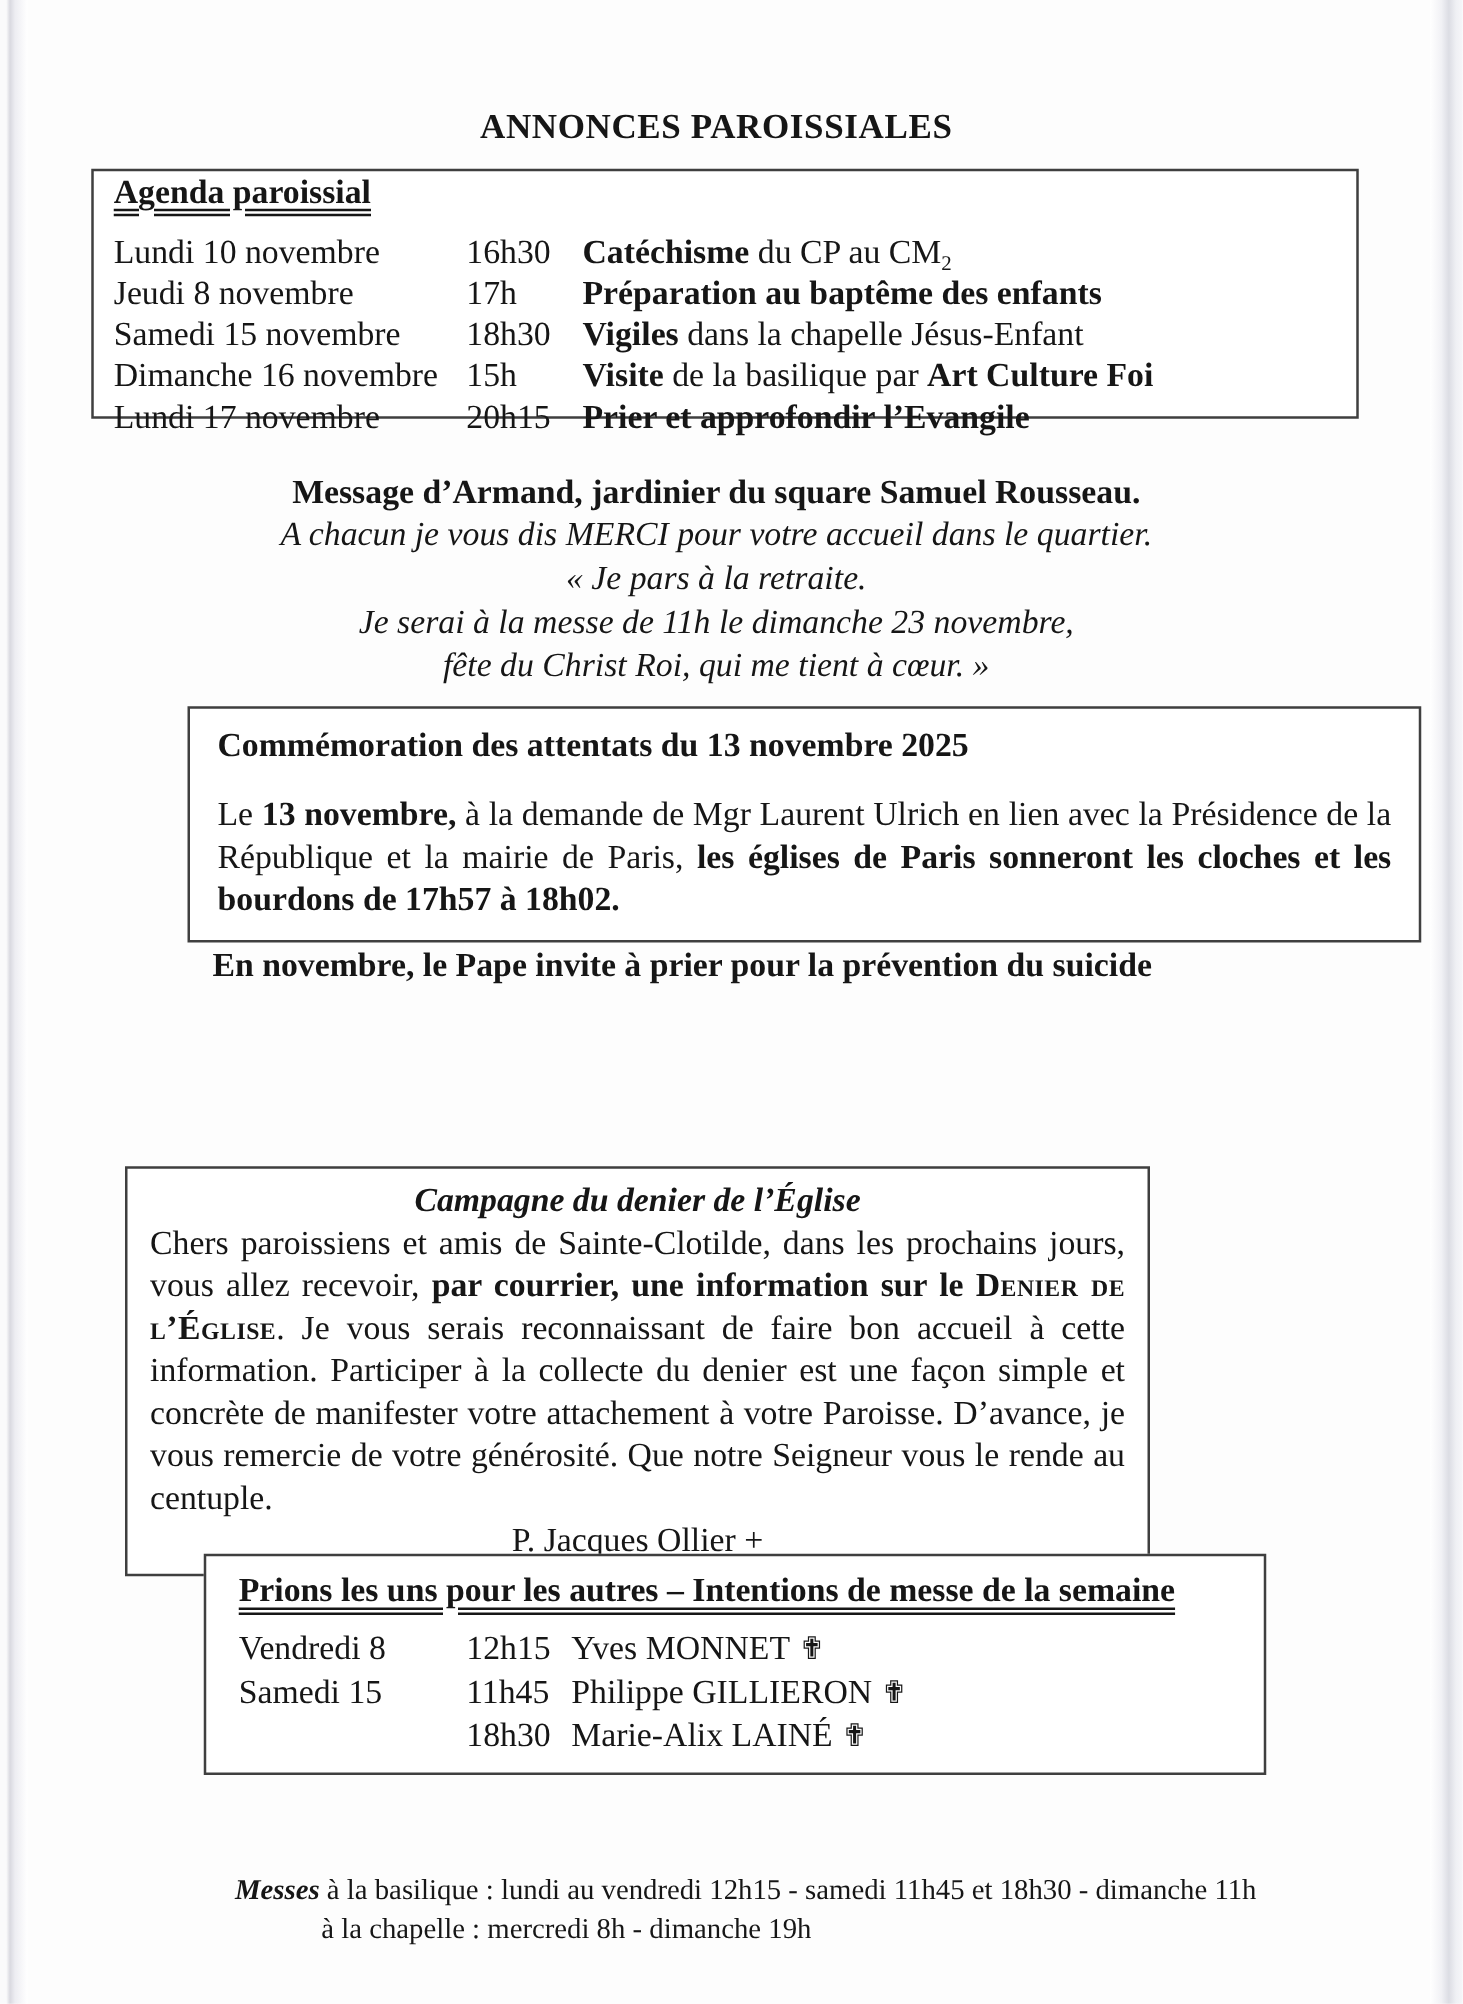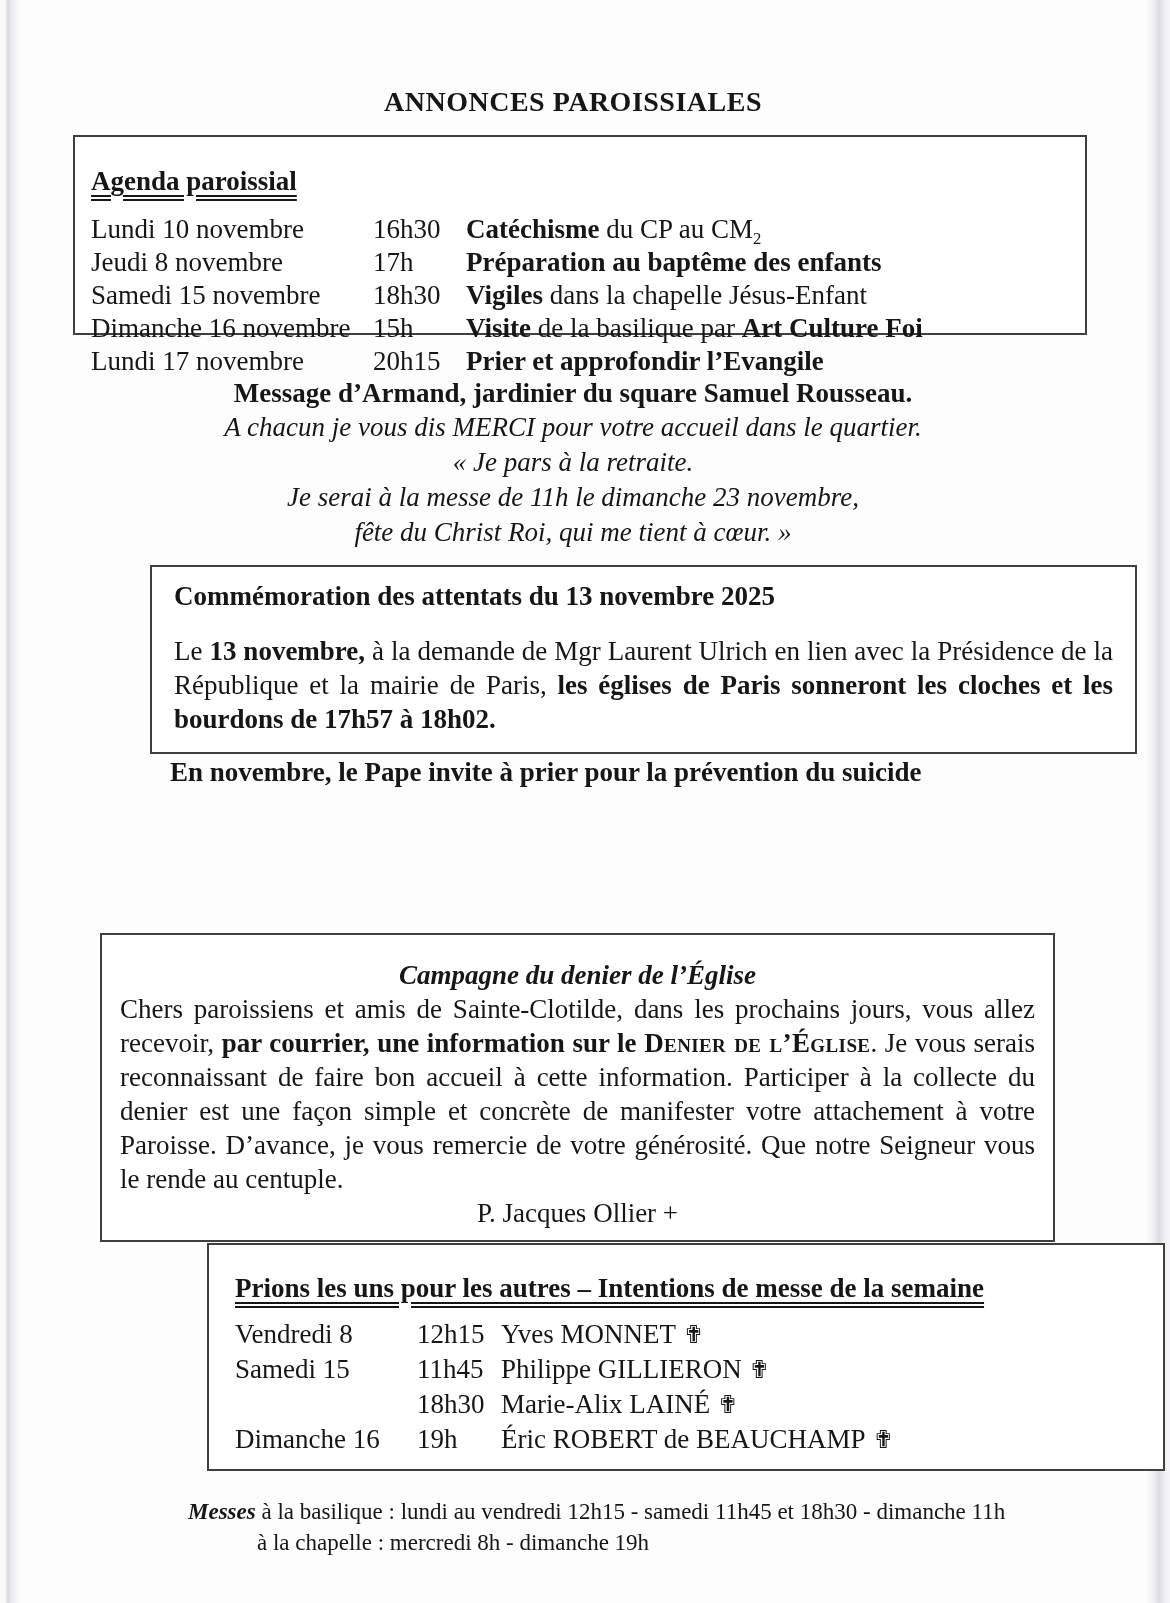--- a/index.html
+++ b/index.html
@@ -39,21 +39,21 @@
     border:2px solid var(--box-border);
     background:#ffffff;
   }
 
   .h-underline{
     display:inline-block;font-weight:bold;font-size:27px;line-height:32px;
     text-decoration:underline double;text-underline-offset:5px;text-decoration-thickness:from-font;
   }
 
   
-  .agenda{left:73px;top:135px;width:1014px;height:200px;padding:28px 16px;}
+  .agenda{left:73px;top:135px;width:1014px;height:200px;padding:0 16px;}
   .agenda .rows{margin-top:16px;}
   .arow{display:flex;font-size:27px;line-height:33px;}
   .aday{width:282px;flex:none;}
   .atime{width:93px;flex:none;}
   .adesc{flex:1;}
 
   
   .armand{position:absolute;left:0;top:376px;width:1146px;text-align:center;}
   .armand-h{font-weight:bold;font-size:27px;line-height:34px;}
   .armand-line{font-style:italic;font-size:27px;line-height:35px;}
@@ -63,27 +63,27 @@
   .commem-h{font-weight:bold;font-size:27px;line-height:33px;margin:0 0 21px 0;}
   .commem-body{margin:0;font-size:27px;line-height:34px;text-align:justify;}
 
   
   .pape{position:absolute;left:170px;top:755px;width:842px;}
   .pape-h{font-weight:bold;font-size:27px;line-height:34px;}
   .pape-quote{margin:1px 0 0 0;font-style:italic;font-size:27px;line-height:35px;text-align:justify;}
   .pape-quote::after{content:"";display:inline-block;width:100%;}
 
   
-  .campagne{left:100px;top:933px;width:955px;padding:23px 18px 10px;}
+  .campagne{left:100px;top:933px;width:820px;padding:8px 18px 10px;}
   .campagne-h{text-align:center;font-weight:bold;font-style:italic;font-size:27px;line-height:34px;}
   .campagne-body{margin:0;font-size:27px;line-height:34px;text-align:justify;}
   .campagne-sig{text-align:center;font-size:27px;line-height:34px;}
 
   
-  .intentions{left:163px;top:1243px;width:958px;padding:27px 14px 12px 26px;margin-left:44px;}
+  .intentions{left:163px;top:1243px;width:850px;padding:11px 14px 12px 26px;}
   .intentions .rows{margin-top:13px;}
   .irow{display:flex;font-size:27px;line-height:35px;}
   .iday{width:182px;flex:none;}
   .itime{width:84px;flex:none;}
   .iname{flex:1;white-space:nowrap;}
   .cross{font-family:"DejaVu Sans",sans-serif;font-size:25px;margin-left:7px;}
 
   
   .footer{position:absolute;left:188px;top:1496px;font-size:23px;line-height:31px;}
   .f2{margin-left:69px;}
@@ -168,25 +168,20 @@
       <div class="irow">
         <span class="iday">Samedi 15</span>
         <span class="itime">11h45</span>
         <span class="iname"><span>Philippe GILLIERON</span><span class="cross">✟</span></span>
       </div>
       <div class="irow">
         <span class="iday"></span>
         <span class="itime">18h30</span>
         <span class="iname"><span>Marie-Alix LAINÉ</span><span class="cross">✟</span></span>
       </div>
-      <div class="irow">
-        <span class="iday">Dimanche 16</span>
-        <span class="itime">19h</span>
-        <span class="iname"><span>Éric ROBERT de BEAUCHAMP</span><span class="cross">✟</span></span>
-      </div>
     </div>
   </section>
 
   <footer class="footer">
     <div class="f1"><span class="seg-b seg-i">Messes</span><span> à la basilique : lundi au vendredi 12h15 - samedi 11h45 et 18h30 - dimanche 11h</span></div>
     <div class="f2">à la chapelle : mercredi 8h - dimanche 19h</div>
   </footer>
 </div>
 
 </body></html>

